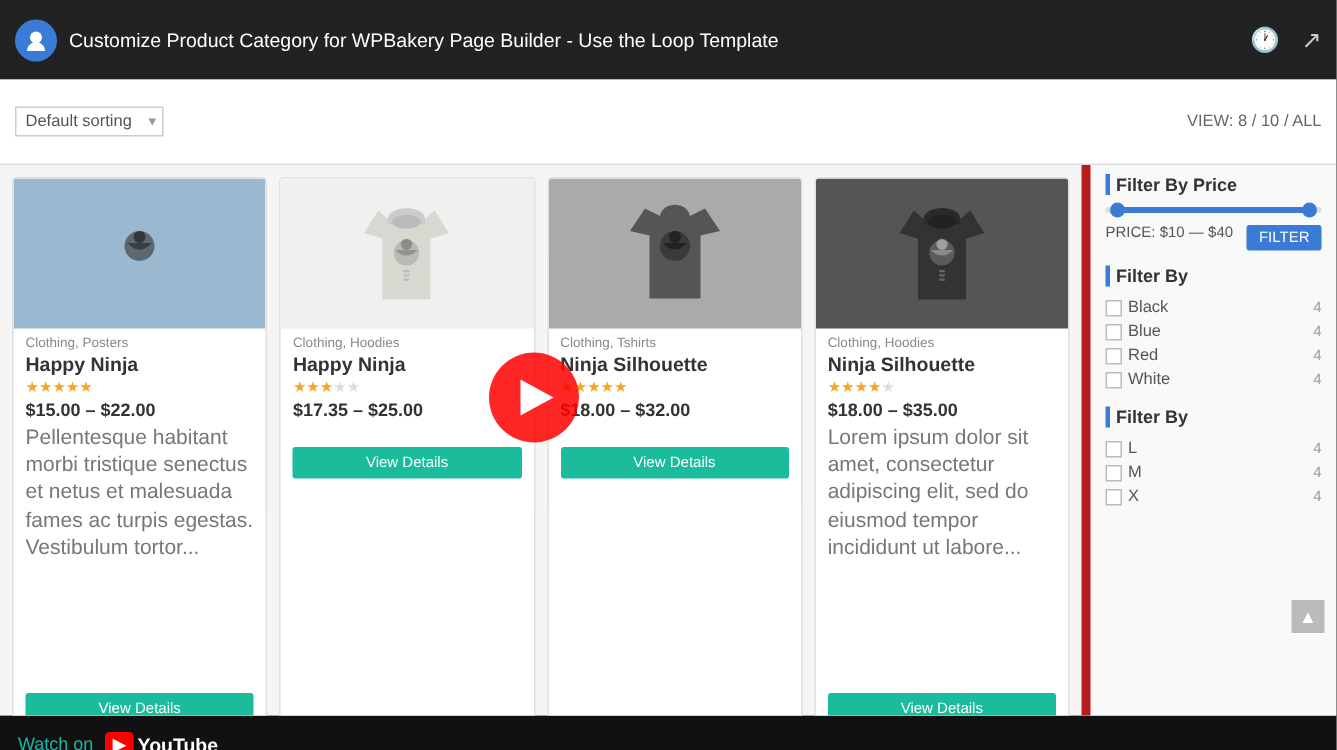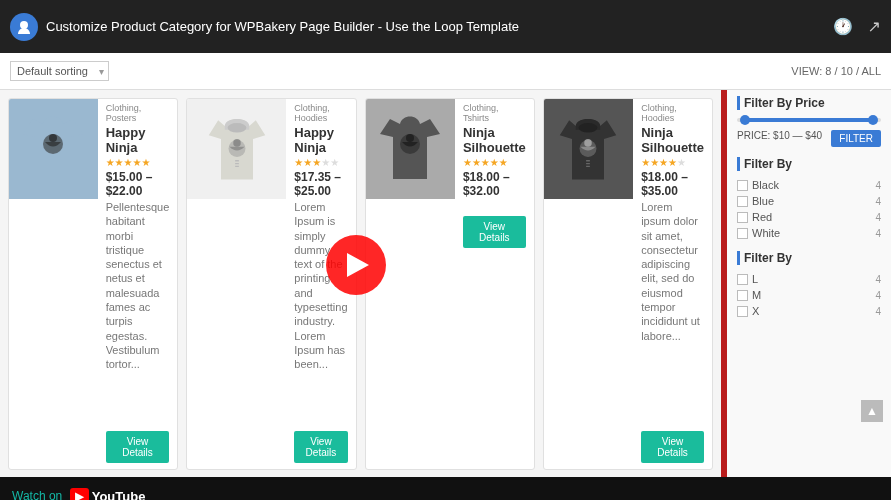--- a/index.html
+++ b/index.html
@@ -60,21 +60,21 @@
       height: 100%;
       background: #f5f5f5;
       position: relative;
     }
 
     
     .toolbar-row {
       display: flex;
       align-items: center;
       justify-content: space-between;
-      padding: 8px 10px;
+      padding: 18px 10px;
       background: #fff;
       border-bottom: 1px solid #ddd;
     }
     .sort-select {
       border: 1px solid #ccc;
       padding: 3px 20px 3px 6px;
       font-size: 11px;
       color: #555;
       background: #fff;
       appearance: none;
@@ -114,21 +114,21 @@
       gap: 8px;
       overflow: hidden;
     }
 
     .product-card {
       background: #fff;
       border: 1px solid #e0e0e0;
       border-radius: 3px;
       flex: 1;
       display: flex;
-      flex-direction: row;
+      flex-direction: column;
       overflow: hidden;
       min-width: 0;
     }
 
     .product-image {
       width: 100%;
       height: 100px;
       display: flex;
       align-items: center;
       justify-content: center;
@@ -167,21 +167,21 @@
       color: #ddd;
     }
 
     .product-price {
       font-size: 12px;
       font-weight: bold;
       color: #333;
     }
 
     .product-desc {
-      font-size: 11px;
+      font-size: 14px;
       color: #777;
       line-height: 1.3;
       flex: 1;
       overflow: hidden;
     }
 
     .view-details-btn {
       background: #1abc9c;
       color: #fff;
       border: none;
@@ -460,21 +460,20 @@
                 <line x1="33" y1="55" x2="37" y2="55" stroke="#bbb" stroke-width="1.5"></line>
                 <line x1="33" y1="58" x2="37" y2="58" stroke="#bbb" stroke-width="1.5"></line>
                 <line x1="33" y1="61" x2="37" y2="61" stroke="#bbb" stroke-width="1.5"></line>
               </svg>
             </div>
             <div class="product-info">
               <div class="product-category">Clothing, Hoodies</div>
               <div class="product-name">Happy Ninja</div>
               <div class="product-stars"><span>★★★</span><span class="empty">★★</span></div>
               <div class="product-price">$17.35 – $25.00</div>
-              <div class="product-desc">Lorem Ipsum is simply dummy text of the printing and typesetting industry. Lorem Ipsum has been...</div>
               <button class="view-details-btn">View Details</button>
             </div>
           </div>
 
           <div class="product-card">
             <div class="product-image shirt-bg-dark" style="background:#aaa;">
               <svg viewBox="0 0 70 80" xmlns="http://www.w3.org/2000/svg">
                 <path d="M15 10 L5 25 L18 28 L18 70 L52 70 L52 28 L65 25 L55 10 L45 15 C43 5 27 5 25 15 Z" fill="#555"></path>
                 <circle cx="35" cy="35" r="10" fill="#333" opacity="0.8"></circle>
                 <circle cx="35" cy="29" r="4" fill="#222"></circle>

